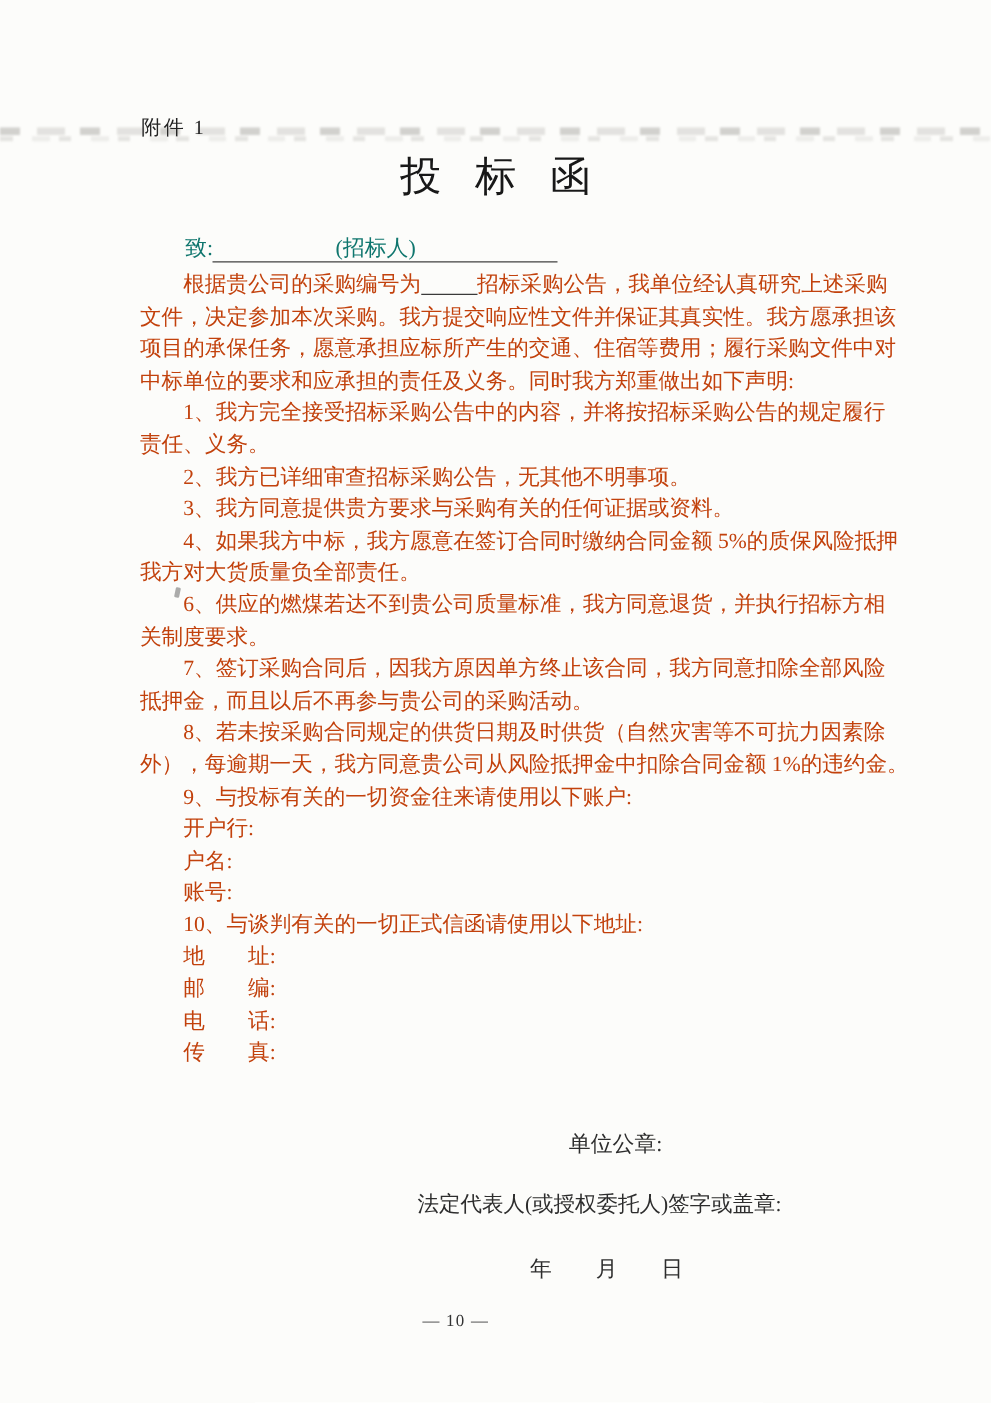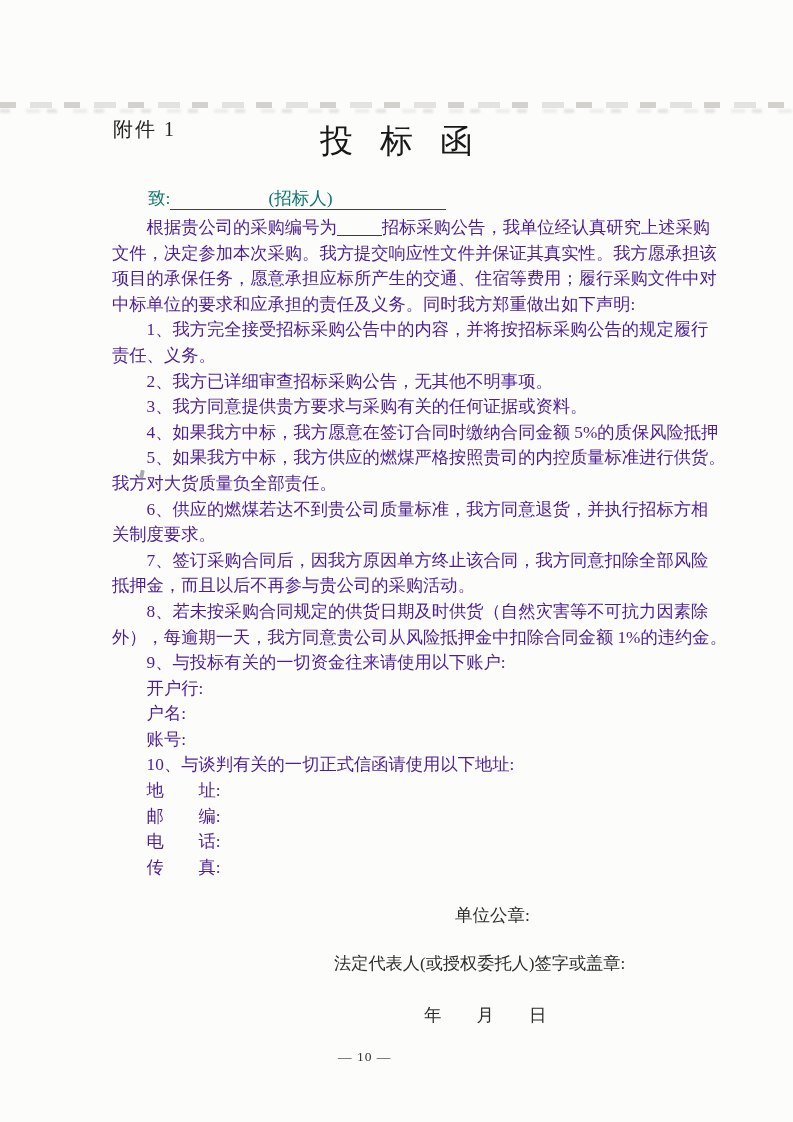--- a/index.html
+++ b/index.html
@@ -21,39 +21,39 @@
     background:repeating-linear-gradient(90deg,
       rgba(140,138,132,.20) 0 10px, transparent 10px 26px,
       rgba(140,138,132,.13) 26px 40px, transparent 40px 47px);
     filter:blur(.8px);
   }
   .speck{
     position:absolute;left:140px;top:470px;width:4px;height:8px;
     background:rgba(90,90,90,.5);border-radius:1px;transform:rotate(12deg);
   }
   .attachment{
-    position:absolute;left:113px;top:116px;
-    font-size:20px;color:#242424;letter-spacing:2px;white-space:nowrap;
+    position:absolute;left:113px;top:92px;
+    font-size:16px;color:#242424;letter-spacing:2px;white-space:nowrap;
   }
   .title{
     position:absolute;left:0;top:119px;width:100%;text-align:center;
     font-size:33px;font-weight:400;color:#181818;
     letter-spacing:27px;text-indent:27px;white-space:nowrap;
   }
   .salutation{
     position:absolute;left:148px;top:186px;
     font-size:17.5px;color:#0f766e;white-space:nowrap;
   }
   .salut-underline{
     display:inline-block;box-sizing:border-box;width:276px;
     padding-left:98px;border-bottom:1.5px solid #404040;line-height:21px;
   }
   .body{
     position:absolute;left:112px;top:215px;width:578px;
-    font-size:17.3px;color:#4c1d95;
+    font-size:17.3px;color:#c2410c;
   }
   .line{height:25.6px;line-height:25.6px;white-space:nowrap;}
   .ind{text-indent:2em;}
   .blank{
     display:inline-block;width:45px;height:14px;
     border-bottom:1.5px solid #3a3a3a;vertical-align:-3px;
   }
   .seal{position:absolute;left:455px;top:903px;font-size:17.5px;white-space:nowrap;}
   .rep{position:absolute;left:310px;top:951px;font-size:17.2px;white-space:nowrap;margin-left:24px;}
   .date{position:absolute;left:424px;top:1003px;font-size:17.5px;white-space:nowrap;}
@@ -80,21 +80,20 @@
   <div class="body">
     <div class="line ind"><span>根据贵公司的采购编号为</span><span class="blank"></span><span>招标采购公告，我单位经认真研究上述采购</span></div>
     <div class="line">文件，决定参加本次采购。我方提交响应性文件并保证其真实性。我方愿承担该</div>
     <div class="line">项目的承保任务，愿意承担应标所产生的交通、住宿等费用；履行采购文件中对</div>
     <div class="line">中标单位的要求和应承担的责任及义务。同时我方郑重做出如下声明:</div>
     <div class="line ind">1、我方完全接受招标采购公告中的内容，并将按招标采购公告的规定履行</div>
     <div class="line">责任、义务。</div>
     <div class="line ind">2、我方已详细审查招标采购公告，无其他不明事项。</div>
     <div class="line ind">3、我方同意提供贵方要求与采购有关的任何证据或资料。</div>
     <div class="line ind">4、如果我方中标，我方愿意在签订合同时缴纳合同金额 5%的质保风险抵押</div>
-    <div class="line ind">5、如果我方中标，我方供应的燃煤严格按照贵司的内控质量标准进行供货。</div>
     <div class="line">我方对大货质量负全部责任。</div>
     <div class="line ind">6、供应的燃煤若达不到贵公司质量标准，我方同意退货，并执行招标方相</div>
     <div class="line">关制度要求。</div>
     <div class="line ind">7、签订采购合同后，因我方原因单方终止该合同，我方同意扣除全部风险</div>
     <div class="line">抵押金，而且以后不再参与贵公司的采购活动。</div>
     <div class="line ind">8、若未按采购合同规定的供货日期及时供货（自然灾害等不可抗力因素除</div>
     <div class="line">外），每逾期一天，我方同意贵公司从风险抵押金中扣除合同金额 1%的违约金。</div>
     <div class="line ind">9、与投标有关的一切资金往来请使用以下账户:</div>
     <div class="line ind">开户行:</div>
     <div class="line ind">户名:</div>

